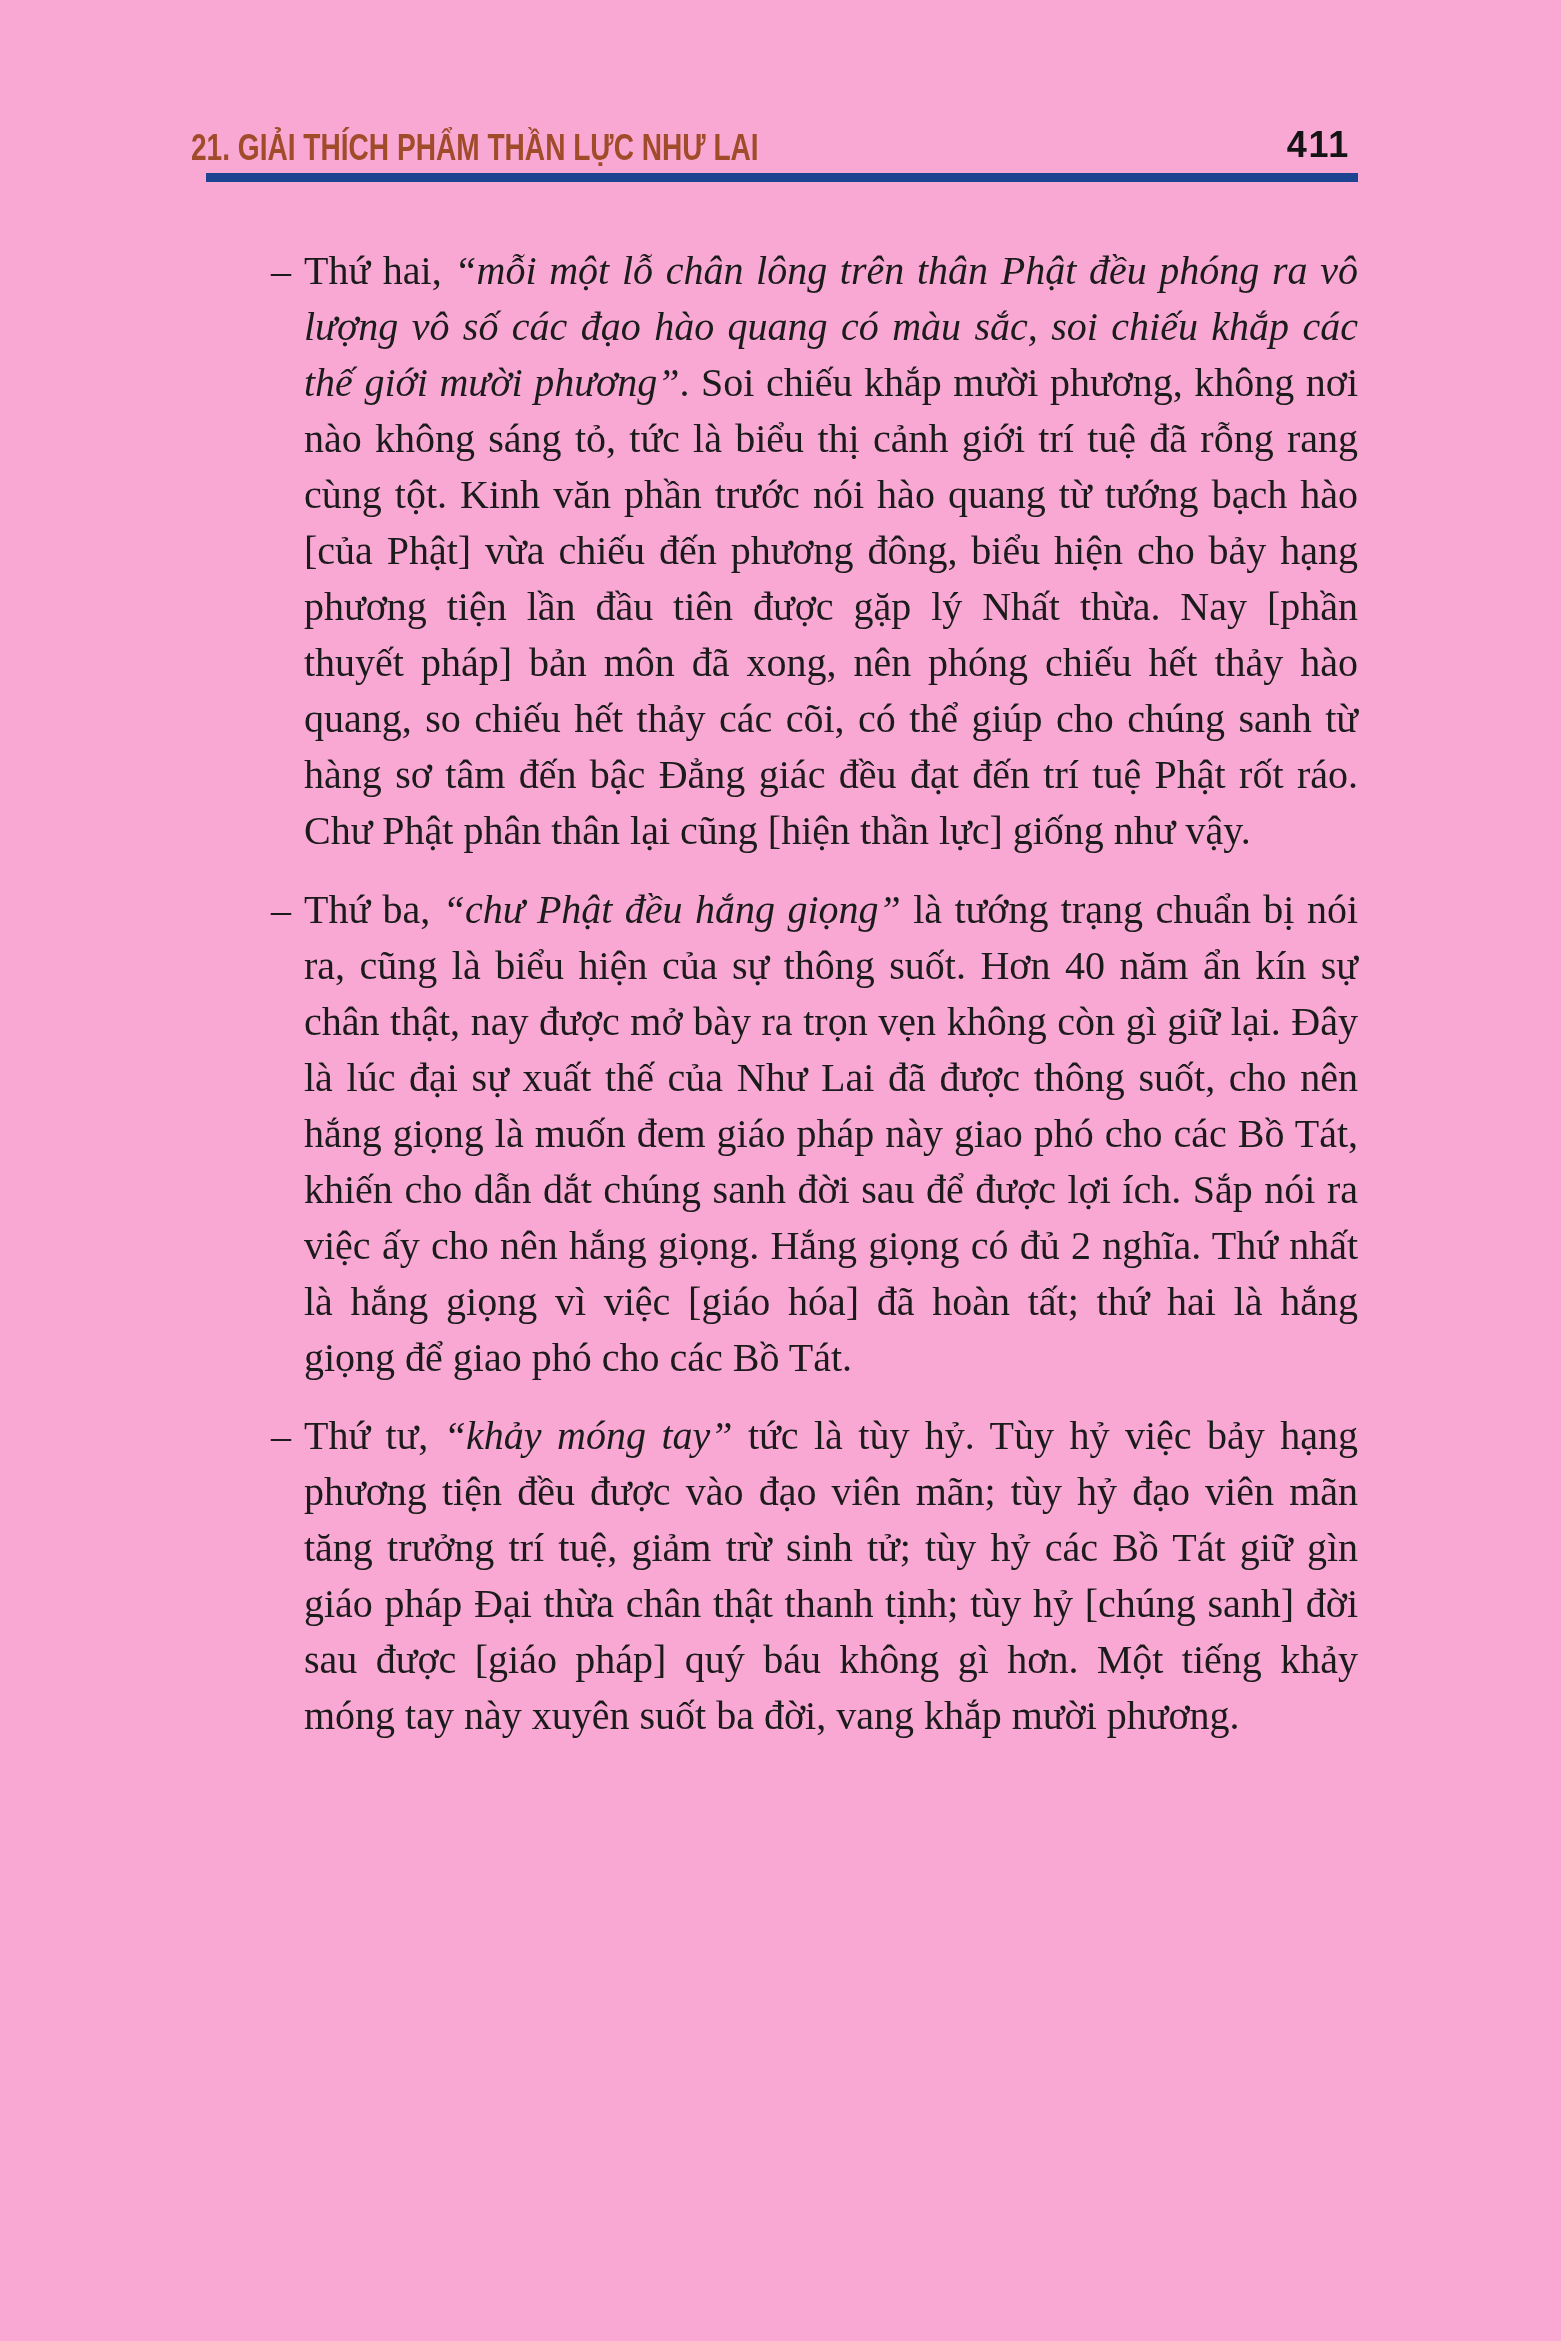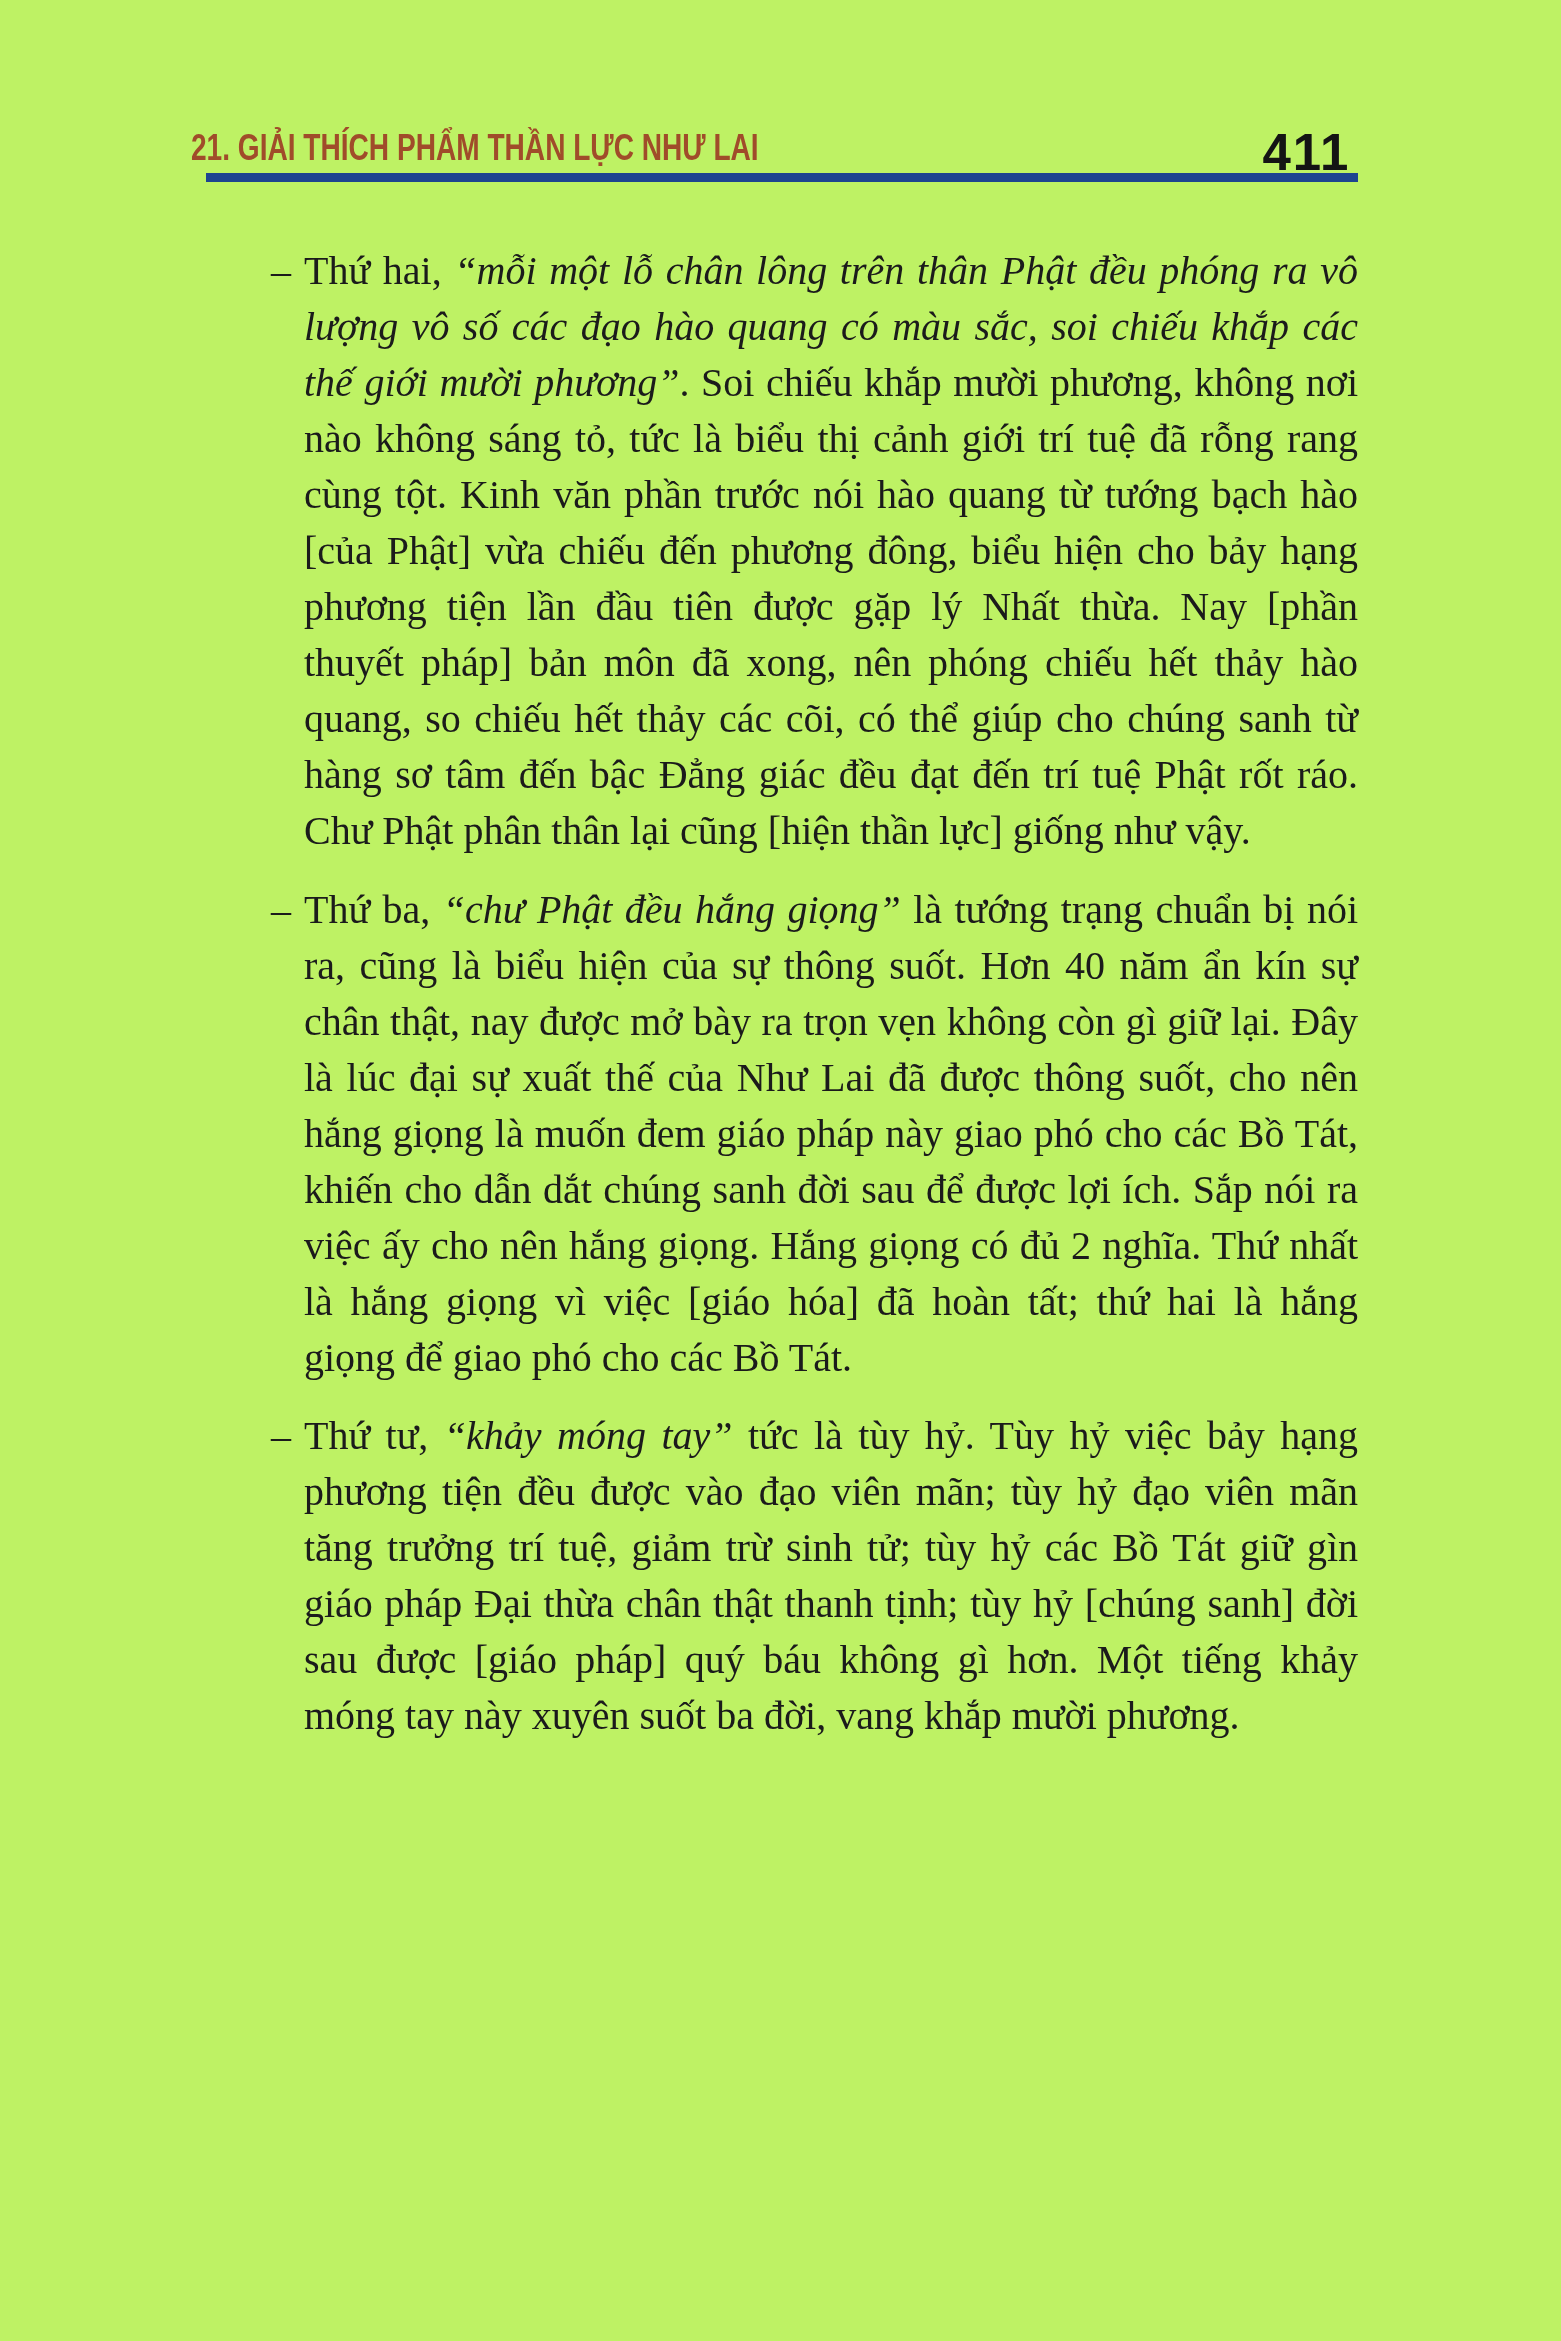--- a/index.html
+++ b/index.html
@@ -4,21 +4,21 @@
 <style>
   html, body {
     margin: 0;
     padding: 0;
     background: #ffffff;
   }
   .page {
     position: relative;
     width: 1561px;
     height: 2342px;
-    background: #bef264;
+    background: #f9a8d4;
     overflow: hidden;
     font-family: "Liberation Serif", serif;
   }
   .chapter-title {
     position: absolute;
     left: 191px;
     top: 130px;
     margin: 0;
     font-family: "Liberation Sans", sans-serif;
     font-weight: bold;
@@ -29,21 +29,21 @@
     transform: scaleX(0.78);
     transform-origin: left center;
     white-space: nowrap;
   }
   .page-number {
     position: absolute;
     right: 211px;
     top: 127px;
     font-family: "Liberation Sans", sans-serif;
     font-weight: bold;
-    font-size: 51px;
+    font-size: 36px;
     line-height: 1;
     letter-spacing: 1.7px;
     color: #141414;
   }
   .header-rule {
     position: absolute;
     left: 206px;
     top: 173px;
     width: 1152px;
     height: 8.7px;

